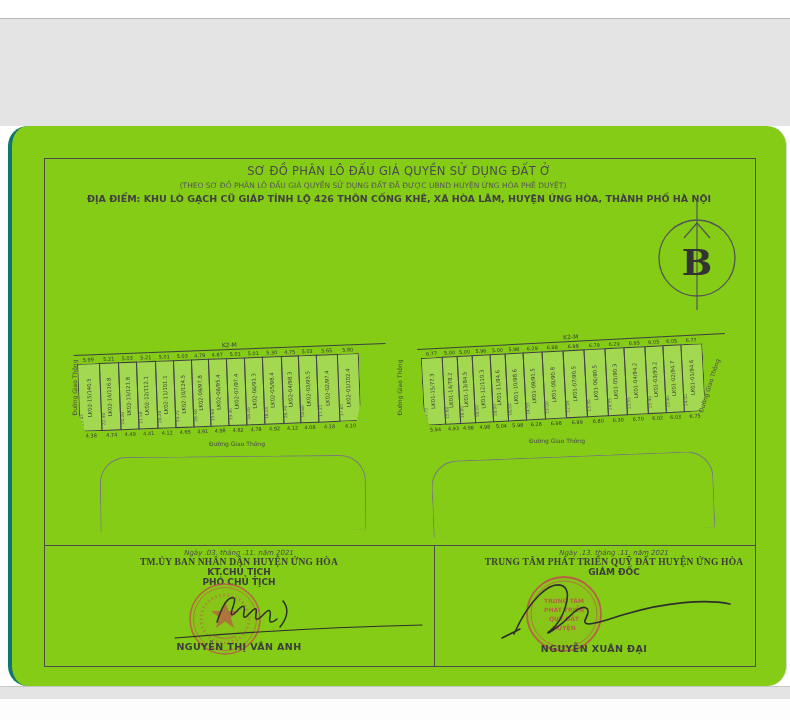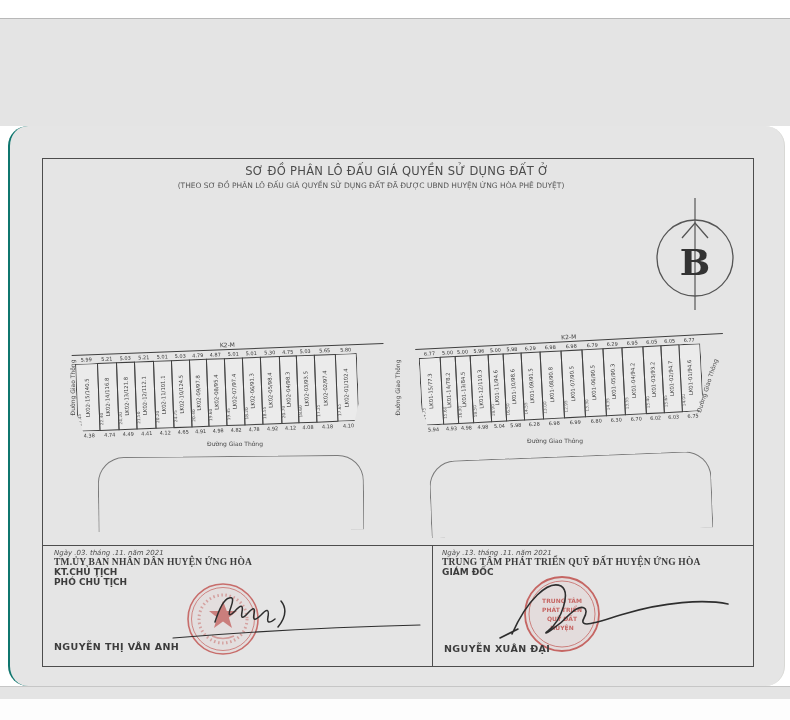--- a/index.html
+++ b/index.html
@@ -9,21 +9,21 @@
     font-family:"DejaVu Sans","Liberation Sans",sans-serif;
     color:#3a3a3a;
   }
   .abs{position:absolute;}
   
   .top-white{left:0;top:0;width:790px;height:18px;background:#fff;border-bottom:1px solid #b8b8b8;}
   .gray-band{left:0;top:19px;width:790px;height:107px;background:#e4e4e4;}
   .bottom-band{left:0;top:686px;width:790px;height:12px;background:#e4e4e4;border-top:1px solid #c6c6c6;border-bottom:1px solid #cfcfcf;}
   .bottom-white{left:0;top:699px;width:790px;height:21px;background:#fdfdfd;}
   
-  .page{left:8px;top:126px;width:774px;height:560px;background:#e5e5e5;border-left:2px solid #0f766e;border-right:1px solid #d8d8d5;border-radius:20px;}
+  .page{left:8px;top:126px;width:774px;height:560px;background:#84cc16;border-left:4px solid #0f766e;border-right:1px solid #d8d8d5;border-radius:20px;}
   .diagram-border{left:32px;top:32px;width:710px;height:507px;border:1px solid #4d4d4d;}
   
   .t1{left:32px;top:38px;width:710px;text-align:center;font-size:11.5px;color:#4b4b4b;letter-spacing:.3px;}
   .t2{left:32px;top:55px;width:658px;text-align:center;font-size:7.5px;color:#565656;}
   .t3{left:32px;top:67px;width:710px;text-align:center;font-size:9.5px;font-weight:bold;color:#404040;}
   
   .compass{left:642px;top:72px;width:85px;height:112px;}
   
   .block{position:absolute;}
   .block-label{height:9px;font-size:6px;text-align:center;color:#3c3c3c;line-height:9px;}
@@ -37,41 +37,42 @@
   .plot-side{position:absolute;left:0px;bottom:5px;writing-mode:vertical-rl;transform:rotate(180deg);font-size:4.3px;color:#5a5a5a;line-height:1;}
   .cut-bl .plot-box{clip-path:polygon(0 0,100% 0,100% 100%,24% 100%,0 74%);}
   .cut-br .plot-box{clip-path:polygon(0 0,100% 0,100% 74%,78% 100%,0 100%);}
   
   .road-label{font-size:6px;color:#4a4a4a;white-space:nowrap;text-align:center;}
   .road-v{width:70px;}
   
   .road-shape{border-top:1px solid #7a7a7a;border-left:1px solid #7a7a7a;border-right:1px solid #7a7a7a;border-radius:26px 26px 0 0;}
   
   .sig-box{border:1px solid #4d4d4d;}
-  .sig-inner{position:absolute;width:100%;text-align:left;margin-left:12px;}
+  .sig-inner{position:absolute;width:100%;text-align:center;}
   .sig-date{font-size:7px;font-style:italic;color:#4c4c4c;}
   .sig-org{font-size:9.5px;font-weight:bold;color:#3c3c3c;letter-spacing:.2px;font-family:Liberation Serif, serif;}
   .sig-title{font-size:9px;font-weight:bold;color:#3c3c3c;}
   .sig-name{font-size:9.5px;font-weight:bold;color:#3c3c3c;letter-spacing:.4px;}
   svg{display:block;}
 </style>
 </head>
 <body>
 
 <div class="abs top-white"></div>
 <div class="abs gray-band"></div>
 <div class="abs bottom-band"></div>
 <div class="abs bottom-white"></div>
 
 <div class="abs page">
 
   <div class="abs diagram-border"></div>
 
   <div class="abs t1">SƠ ĐỒ PHÂN LÔ ĐẤU GIÁ QUYỀN SỬ DỤNG ĐẤT Ở</div>
   <div class="abs t2">(THEO SƠ ĐỒ PHÂN LÔ ĐẤU GIÁ QUYỀN SỬ DỤNG ĐẤT ĐÃ ĐƯỢC UBND HUYỆN ỨNG HÒA PHÊ DUYỆT)</div>
+  <div class="abs t3">ĐỊA ĐIỂM: KHU LÒ GẠCH CŨ GIÁP TỈNH LỘ 426 THÔN CỐNG KHÊ, XÃ HÒA LÂM, HUYỆN ỨNG HÒA, THÀNH PHỐ HÀ NỘI</div>
 
   <div class="abs compass">
     <svg width="85" height="112" viewBox="0 0 85 112">
       <line x1="43" y1="0" x2="43" y2="112" stroke="#555" stroke-width="1.2"></line>
       <circle cx="43" cy="60" r="38" fill="none" stroke="#555" stroke-width="1.3"></circle>
       <polyline points="30,40 43,25 56,40" fill="none" stroke="#555" stroke-width="1.3"></polyline>
       <text x="43" y="77" text-anchor="middle" font-family="DejaVu Serif, serif" font-weight="bold" font-size="36" fill="#333">B</text>
     </svg>
   </div>
 

